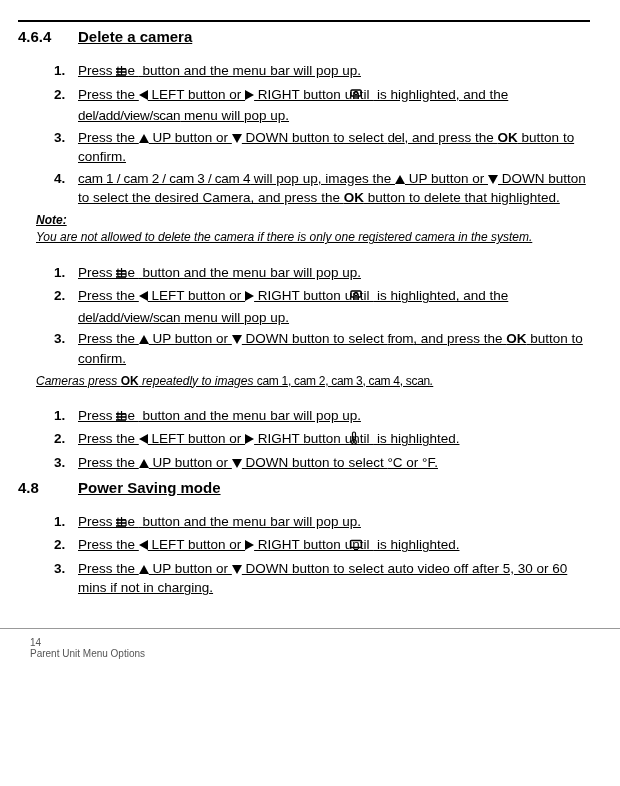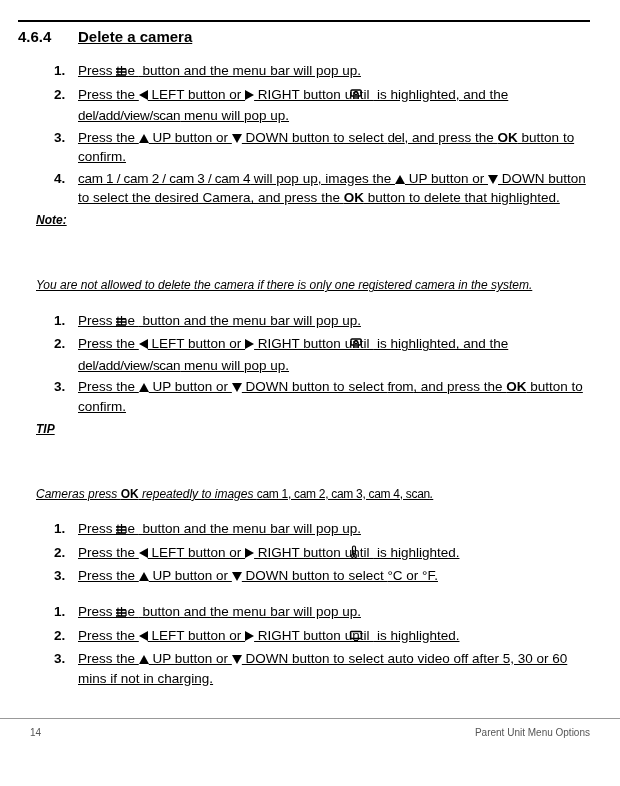--- a/index.html
+++ b/index.html
@@ -58,21 +58,20 @@
     margin: 2px 0 8px 18px;
   }
   .note-block .note-label, .tip-block .tip-label {
     font-style: italic;
     font-weight: bold;
     display: block;
   }
   .note-block .note-body, .tip-block .tip-body {
     font-style: italic;
     display: block;
-    margin-top: 48px;
   }
   .icon {
     display: inline-block;
     vertical-align: -2px;
   }
   .tri {
     display: inline-block;
     width: 0; height: 0;
     vertical-align: -1px;
   }
@@ -81,20 +80,21 @@
   .tri-up { border-left: 5px solid transparent; border-right: 5px solid transparent; border-bottom: 9px solid #000; }
   .tri-down { border-left: 5px solid transparent; border-right: 5px solid transparent; border-top: 9px solid #000; }
   .footer {
     border-top: 1px solid #999;
     margin-top: 30px;
     padding: 8px 30px 18px 30px;
     font-size: 10px;
     color: #555;
     display: flex;
     justify-content: space-between;
+    flex-direction: column;
   }
 </style>
 </head>
 <body>
 
 <div class="page">
   <div class="hr-top"></div>
 
   <h3>
     <span class="secnum">4.6.4</span><span>Delete a camera</span>
@@ -125,38 +125,40 @@
             <line x1="1" y1="8" x2="11" y2="8" stroke="#000" stroke-width="1.6"></line>
           </svg></span><span> button and the menu bar will pop up.</span></li>
     <li><span class="num">2.</span><span>Press the </span><span class="tri tri-left"></span><span> LEFT button or </span><span class="tri tri-right"></span><span> RIGHT button until </span><span class="icon"><svg width="14" height="14">
             <rect x="2" y="3" width="10" height="6" rx="1" fill="none" stroke="#000" stroke-width="1.4"></rect>
             <circle cx="7" cy="6" r="1.6" fill="none" stroke="#000" stroke-width="1.2"></circle>
             <line x1="4" y1="11" x2="10" y2="11" stroke="#000" stroke-width="1.4"></line>
           </svg></span><span> is highlighted, and the </span><span class="condensed">del/add/view/scan</span><span> menu will pop up.</span></li>
     <li><span class="num">3.</span><span>Press the </span><span class="tri tri-up"></span><span> UP button or </span><span class="tri tri-down"></span><span> DOWN button to select </span><span class="condensed">from</span><span>, and press the </span><span class="bold">OK</span><span> button to confirm.</span></li>
   </ol>
   <div class="tip-block">
-    <span class="tip-label">TIP</span>
     <span class="tip-body"><span>Cameras press </span><span class="bold" style="font-style:normal">OK</span><span> repeatedly to images </span><span class="condensed" style="font-style:normal">cam 1, cam 2, cam 3, cam 4, scan</span><span>.</span></span>
   </div>
 
   <ol>
     <li><span class="num">1.</span><span>Press the </span><span class="icon"><svg width="12" height="10">
             <line x1="1" y1="2" x2="11" y2="2" stroke="#000" stroke-width="1.6"></line>
             <line x1="1" y1="5" x2="11" y2="5" stroke="#000" stroke-width="1.6"></line>
             <line x1="1" y1="8" x2="11" y2="8" stroke="#000" stroke-width="1.6"></line>
           </svg></span><span> button and the menu bar will pop up.</span></li>
     <li><span class="num">2.</span><span>Press the </span><span class="tri tri-left"></span><span> LEFT button or </span><span class="tri tri-right"></span><span> RIGHT button until </span><span class="icon"><svg width="10" height="14">
             <rect x="3.5" y="1" width="3" height="8" rx="1.5" fill="none" stroke="#000" stroke-width="1.2"></rect>
             <circle cx="5" cy="11" r="2.3" fill="none" stroke="#000" stroke-width="1.2"></circle>
             <circle cx="5" cy="11" r="1" fill="#000"></circle>
           </svg></span><span> is highlighted.</span></li>
     <li><span class="num">3.</span><span>Press the </span><span class="tri tri-up"></span><span> UP button or </span><span class="tri tri-down"></span><span> DOWN button to select </span><span>°C or °F.</span></li>
   </ol>
 
+  <h3>
+    <span class="secnum">4.8</span><span>Power Saving mode</span>
+  </h3>
   <ol>
     <li><span class="num">1.</span><span>Press the </span><span class="icon"><svg width="12" height="10">
             <line x1="1" y1="2" x2="11" y2="2" stroke="#000" stroke-width="1.6"></line>
             <line x1="1" y1="5" x2="11" y2="5" stroke="#000" stroke-width="1.6"></line>
             <line x1="1" y1="8" x2="11" y2="8" stroke="#000" stroke-width="1.6"></line>
           </svg></span><span> button and the menu bar will pop up.</span></li>
     <li><span class="num">2.</span><span>Press the </span><span class="tri tri-left"></span><span> LEFT button or </span><span class="tri tri-right"></span><span> RIGHT button until </span><span class="icon"><svg width="14" height="12">
             <rect x="1.5" y="1.5" width="11" height="7" rx="1" fill="none" stroke="#000" stroke-width="1.4"></rect>
             <line x1="5" y1="10.5" x2="9" y2="10.5" stroke="#000" stroke-width="1.4"></line>
           </svg></span><span> is highlighted.</span></li>

